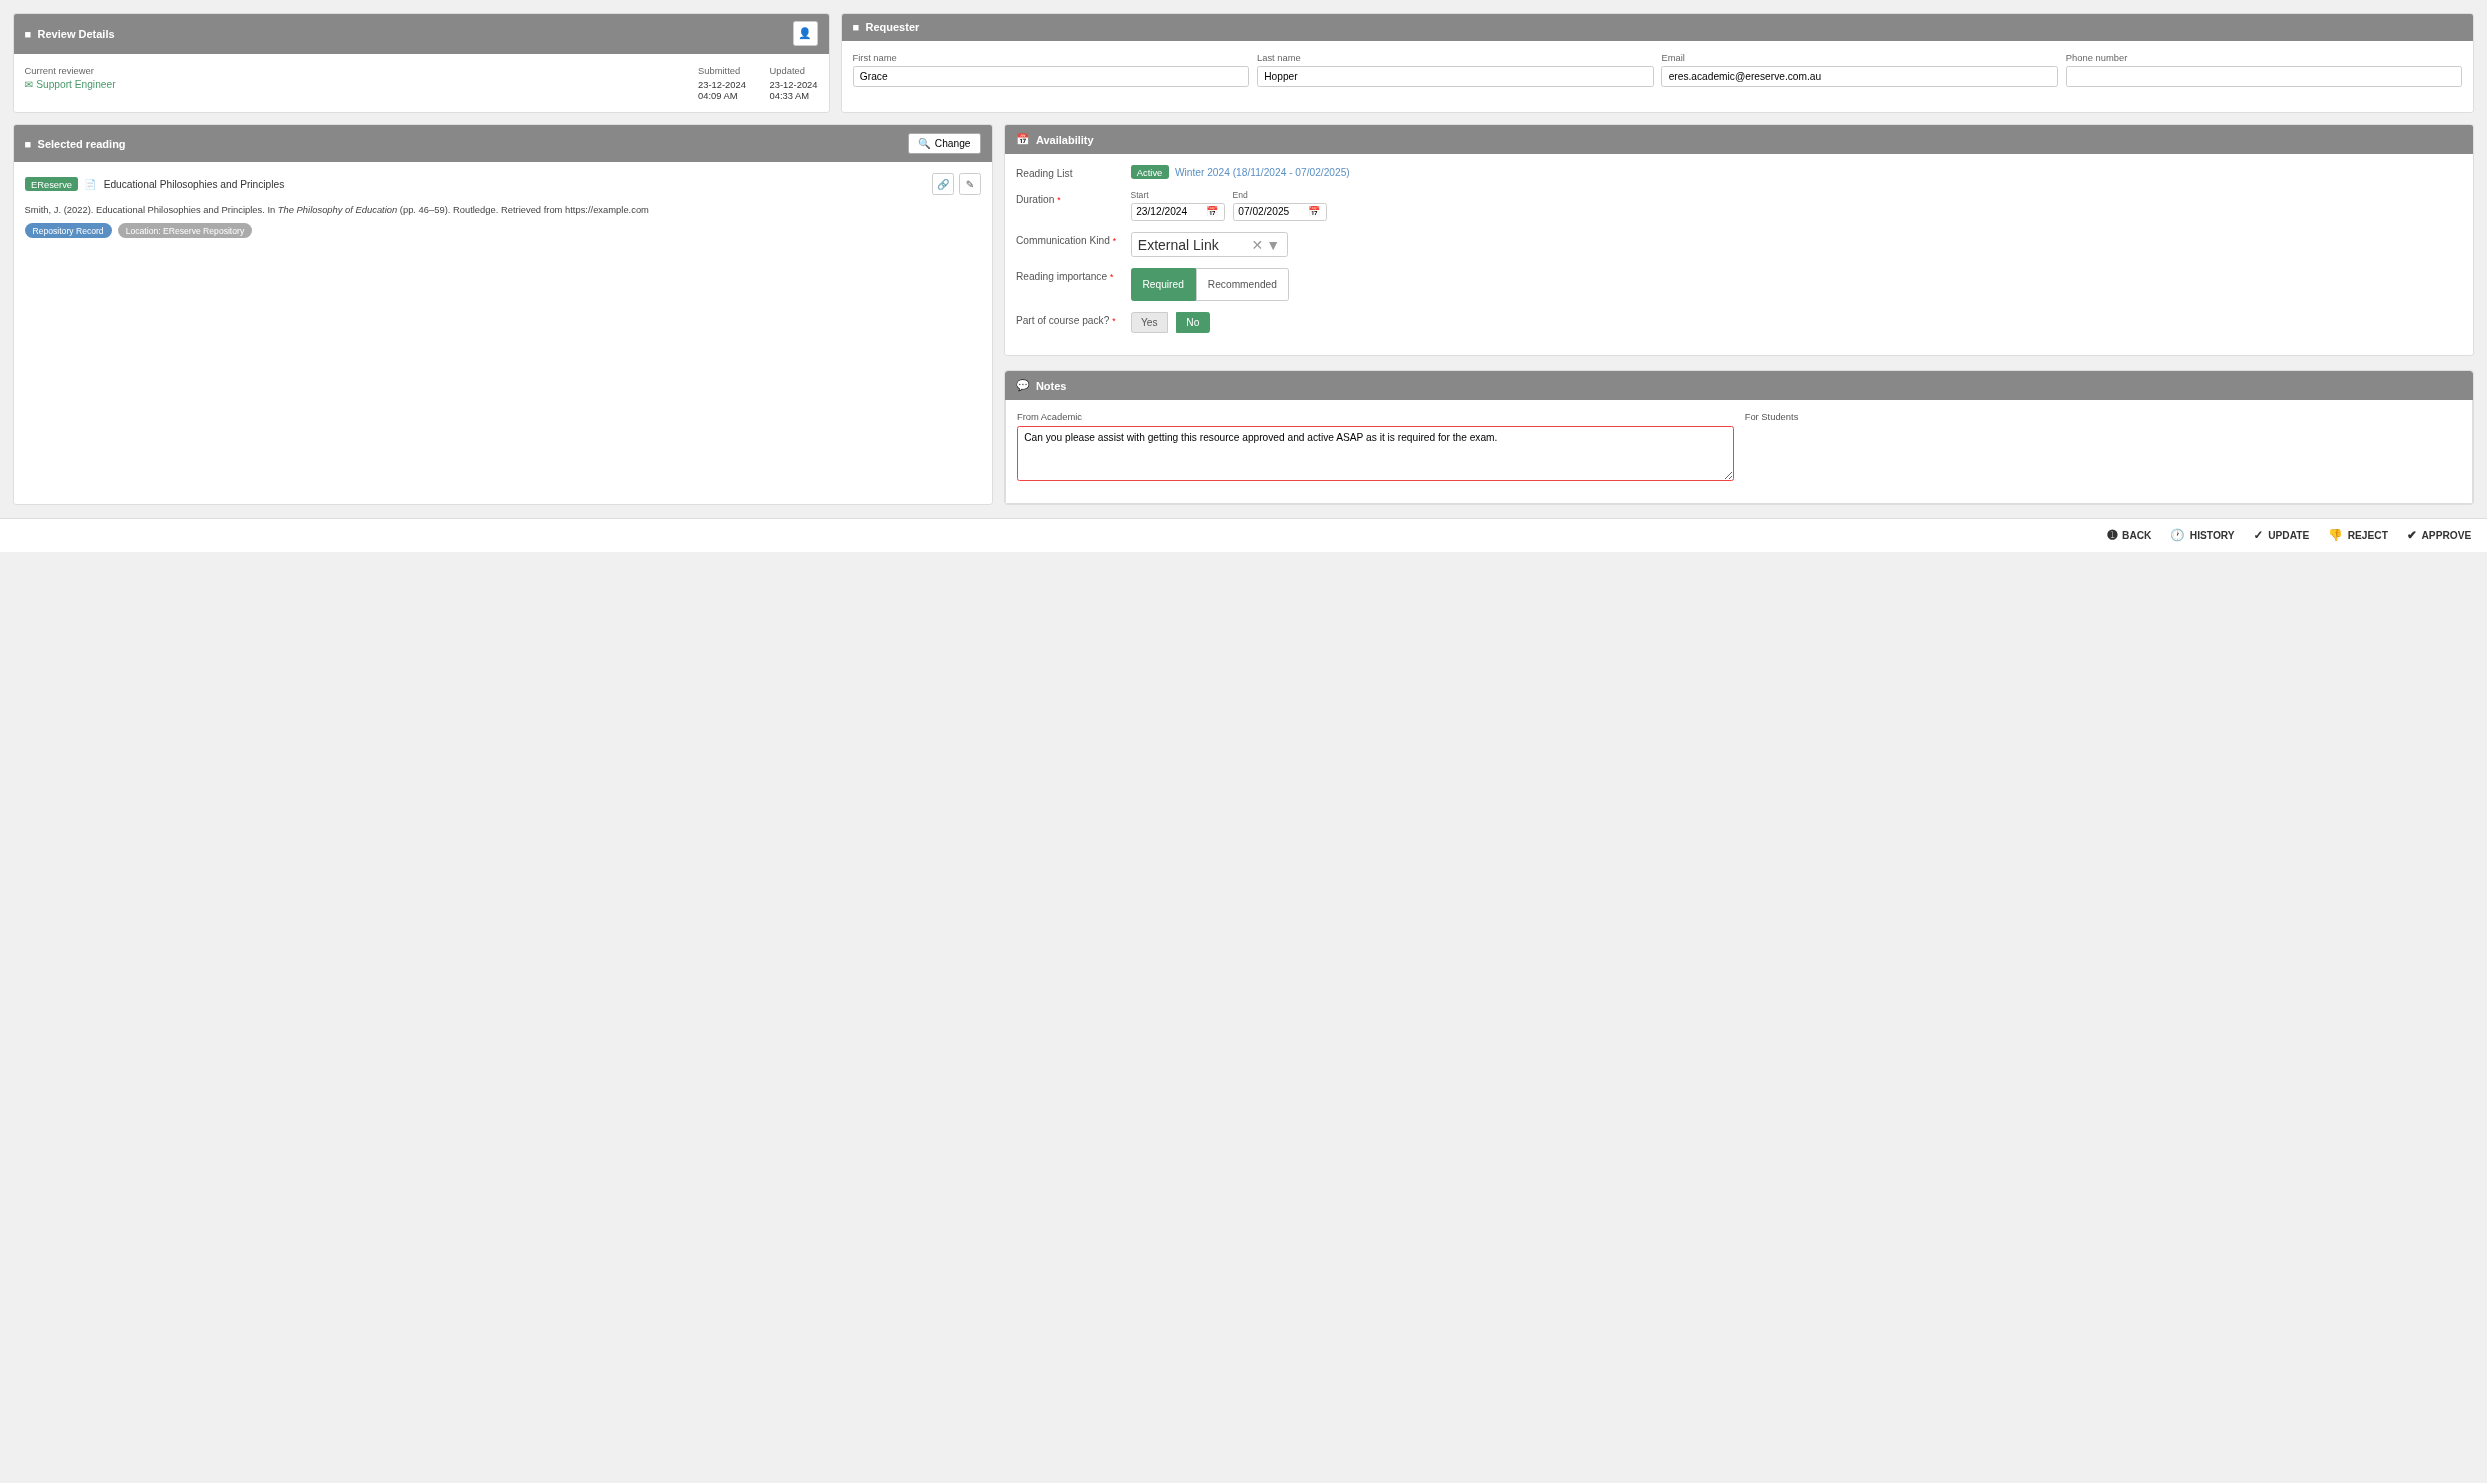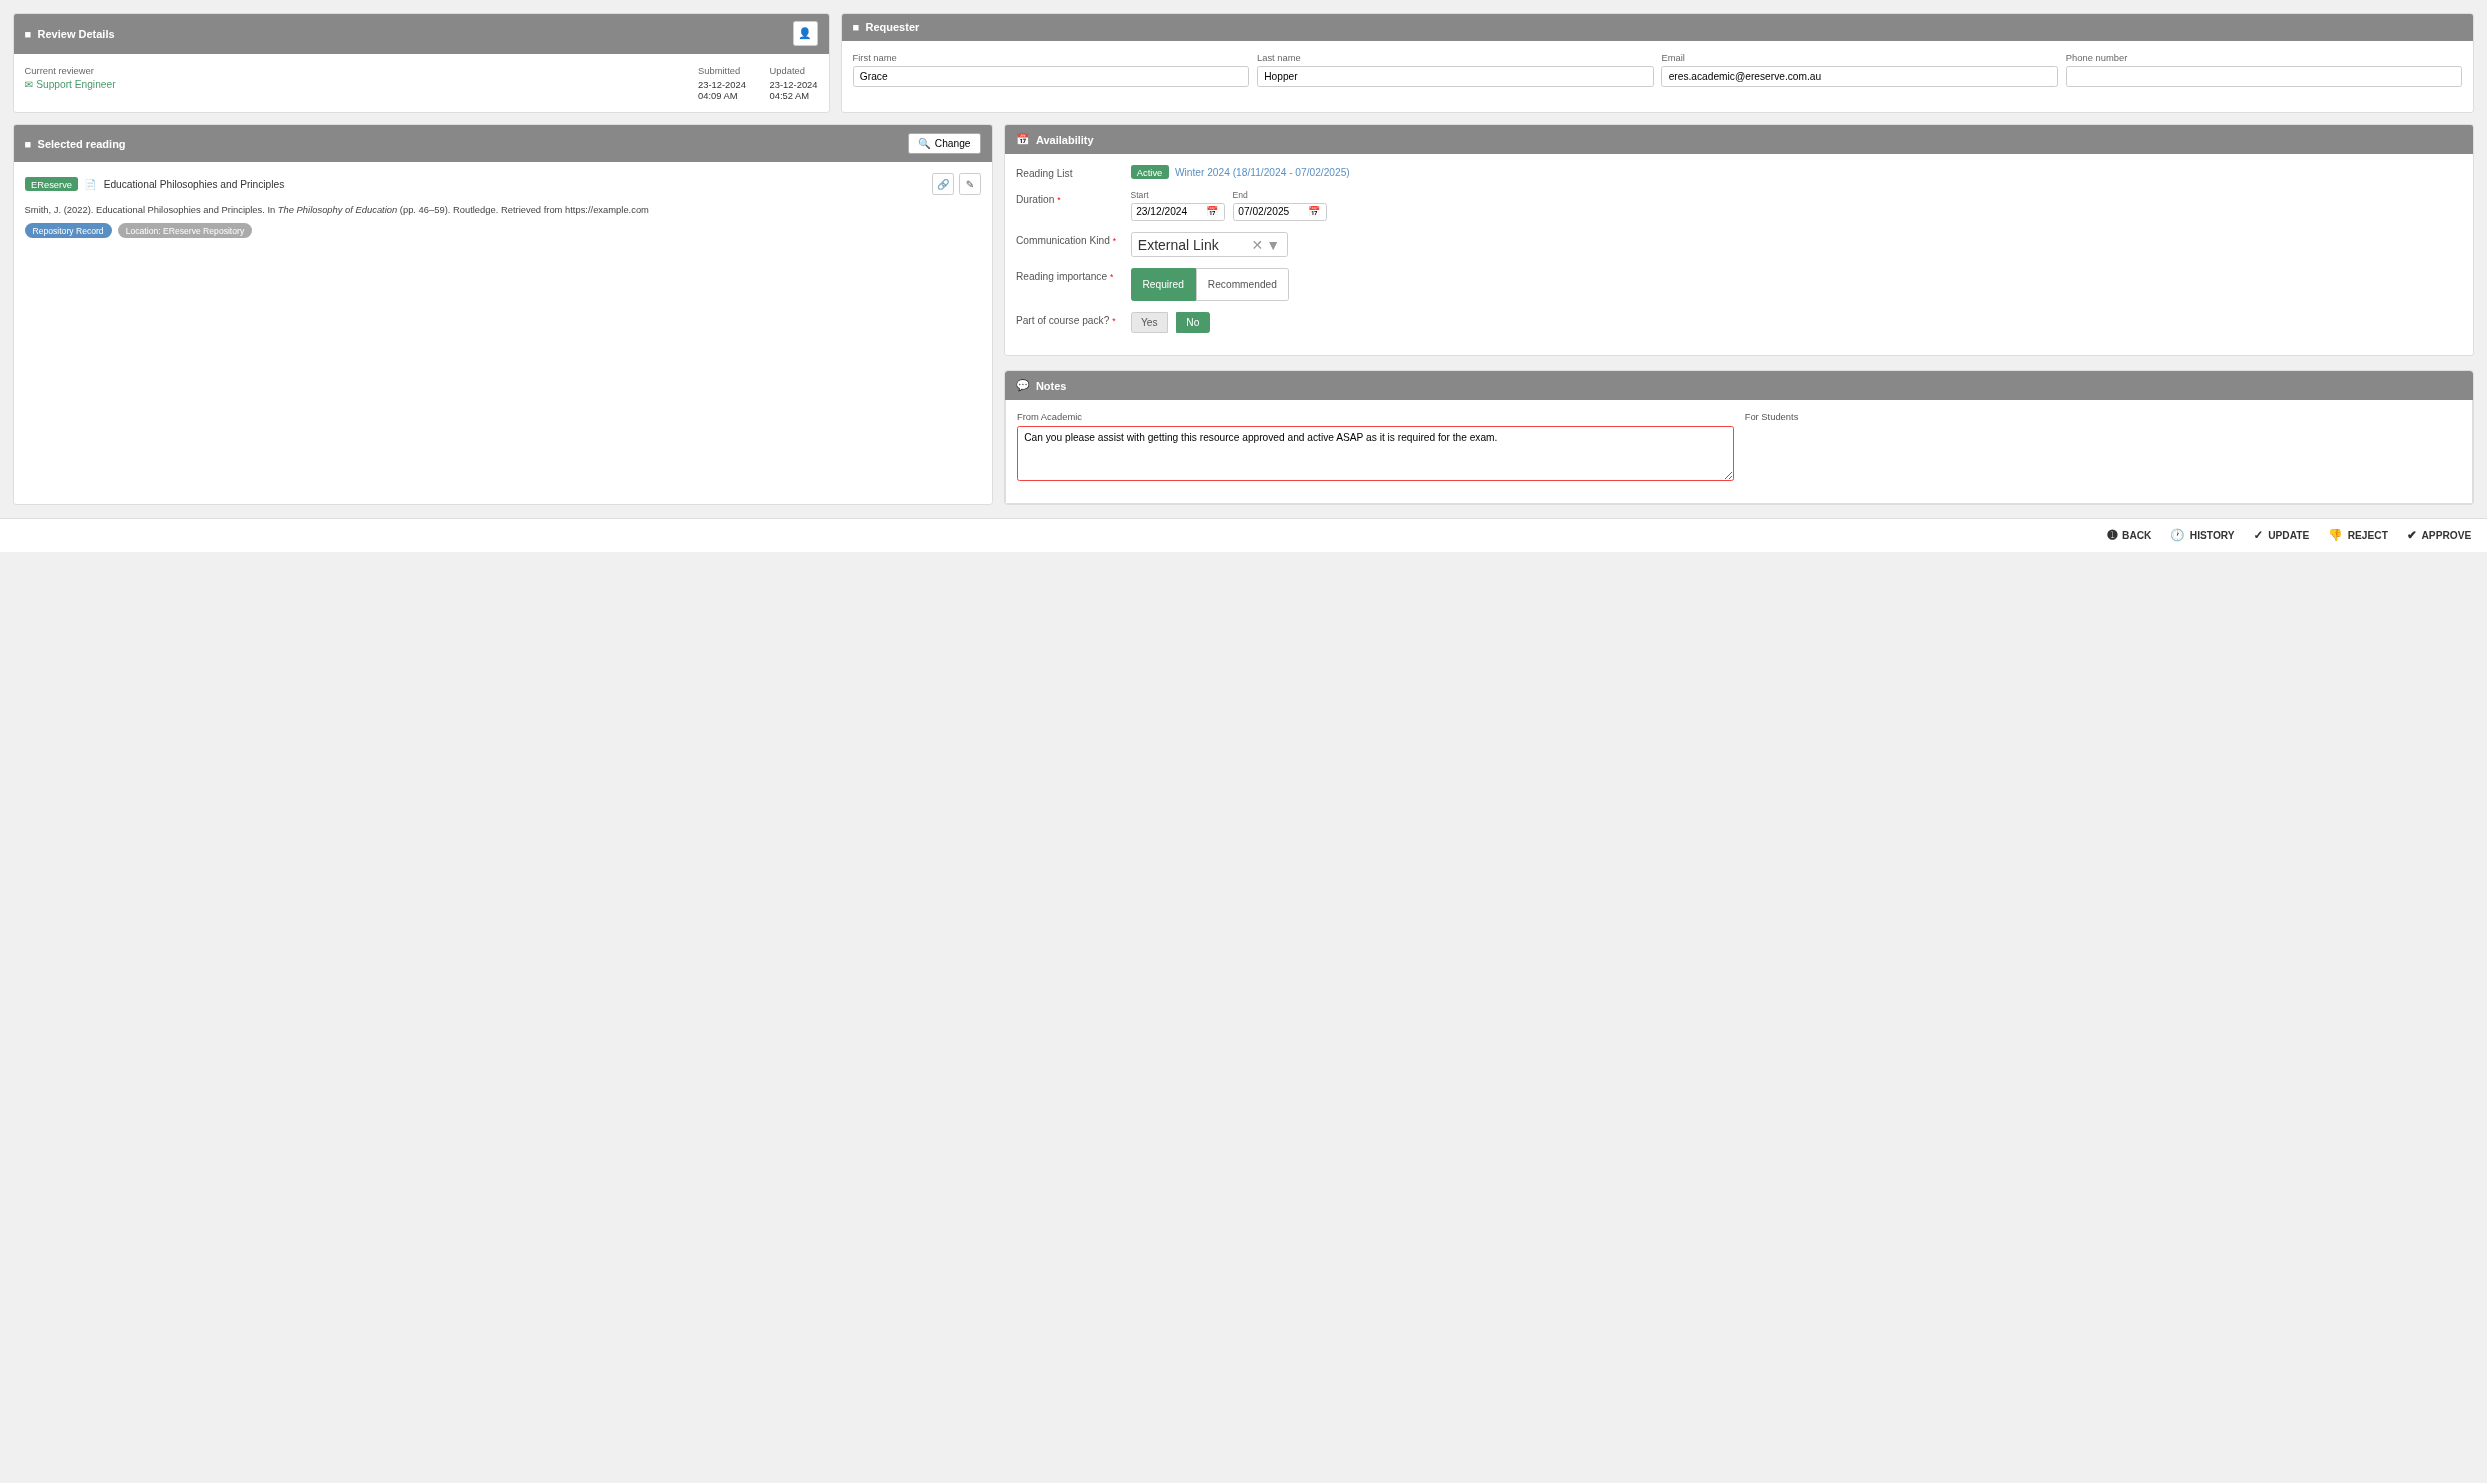--- a/index.html
+++ b/index.html
@@ -456,21 +456,21 @@
         </div>
         <div class="dates-section">
           <div class="date-col">
             <div class="date-col-label">Submitted</div>
             <div class="date-val">23-12-2024</div>
             <div class="date-val">04:09 AM</div>
           </div>
           <div class="date-col">
             <div class="date-col-label">Updated</div>
             <div class="date-val">23-12-2024</div>
-            <div class="date-val">04:52 AM</div>
+            <div class="date-val">04:33 AM</div>
           </div>
         </div>
       </div>
     </div>
 
     <div class="card">
       <div class="card-header">
         <div class="card-header-left">
           <span class="card-header-icon">■</span>
           <span>Requester</span>

